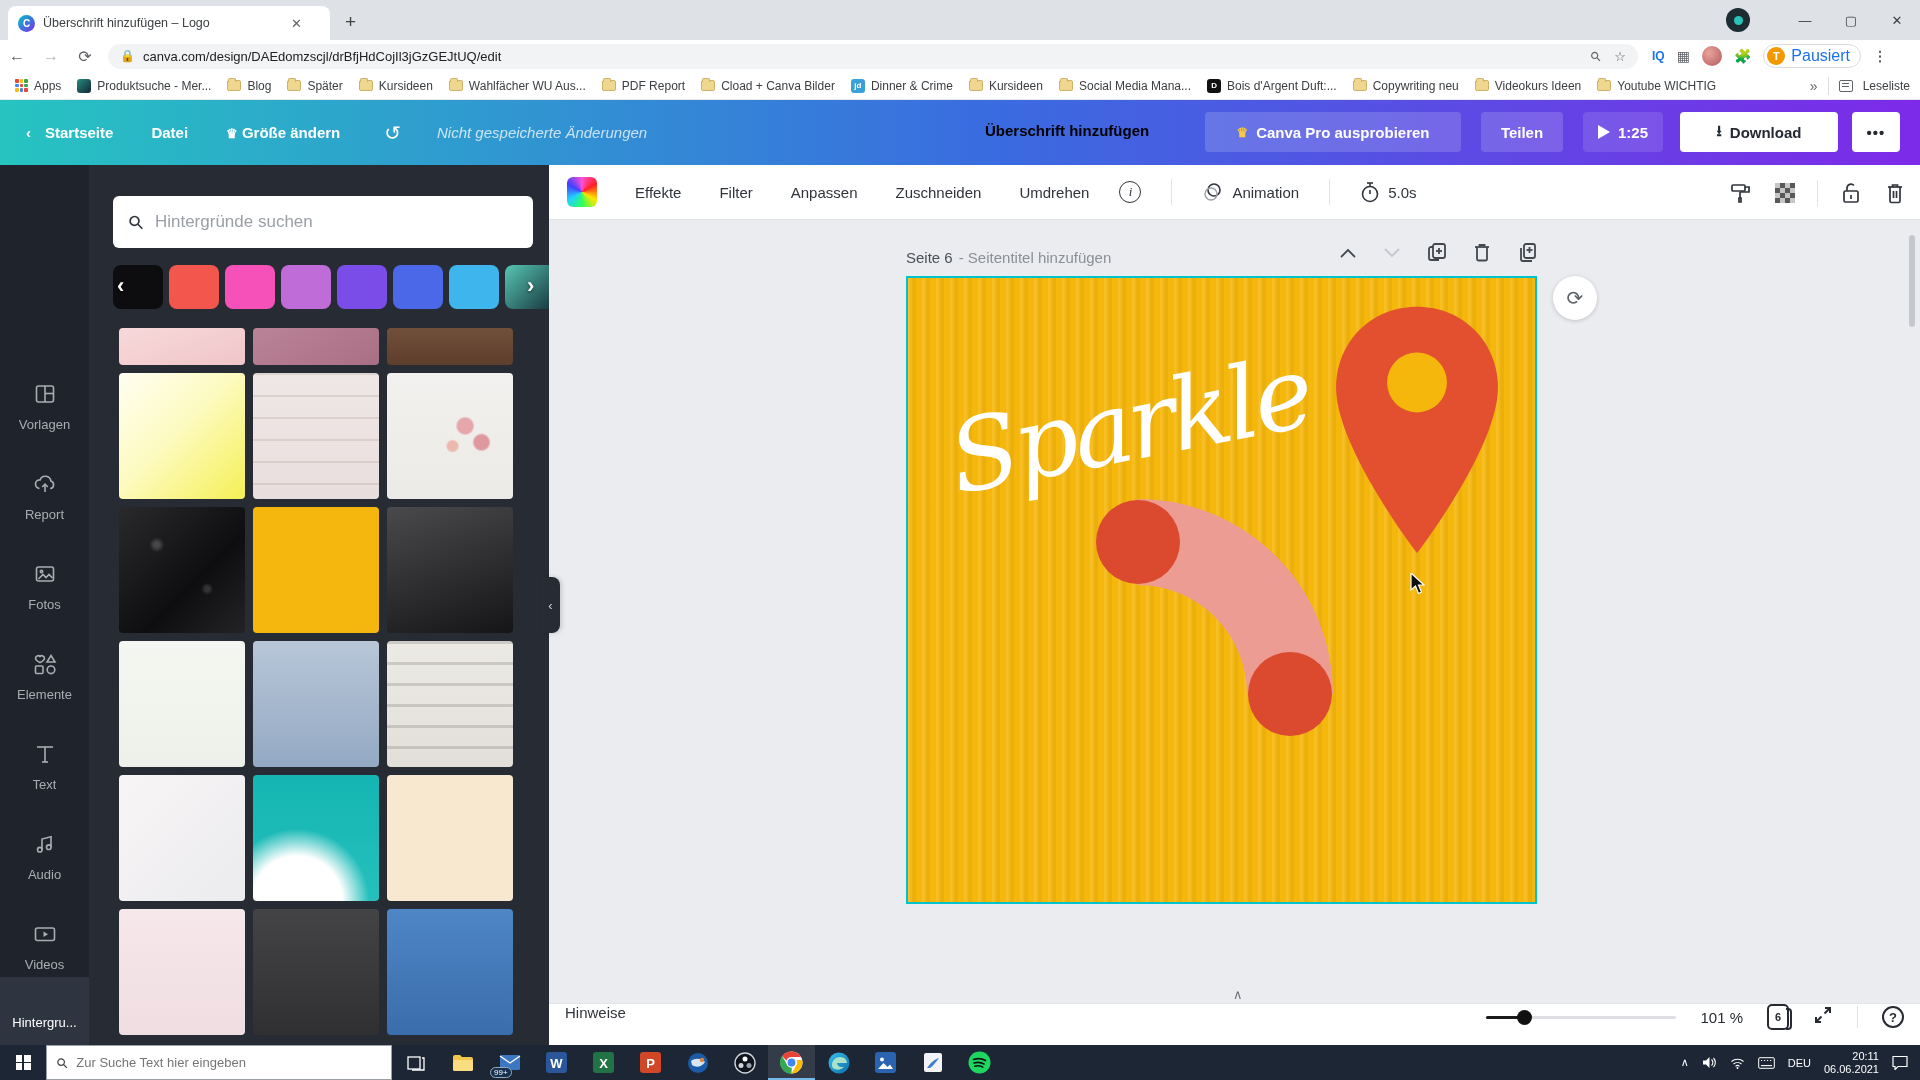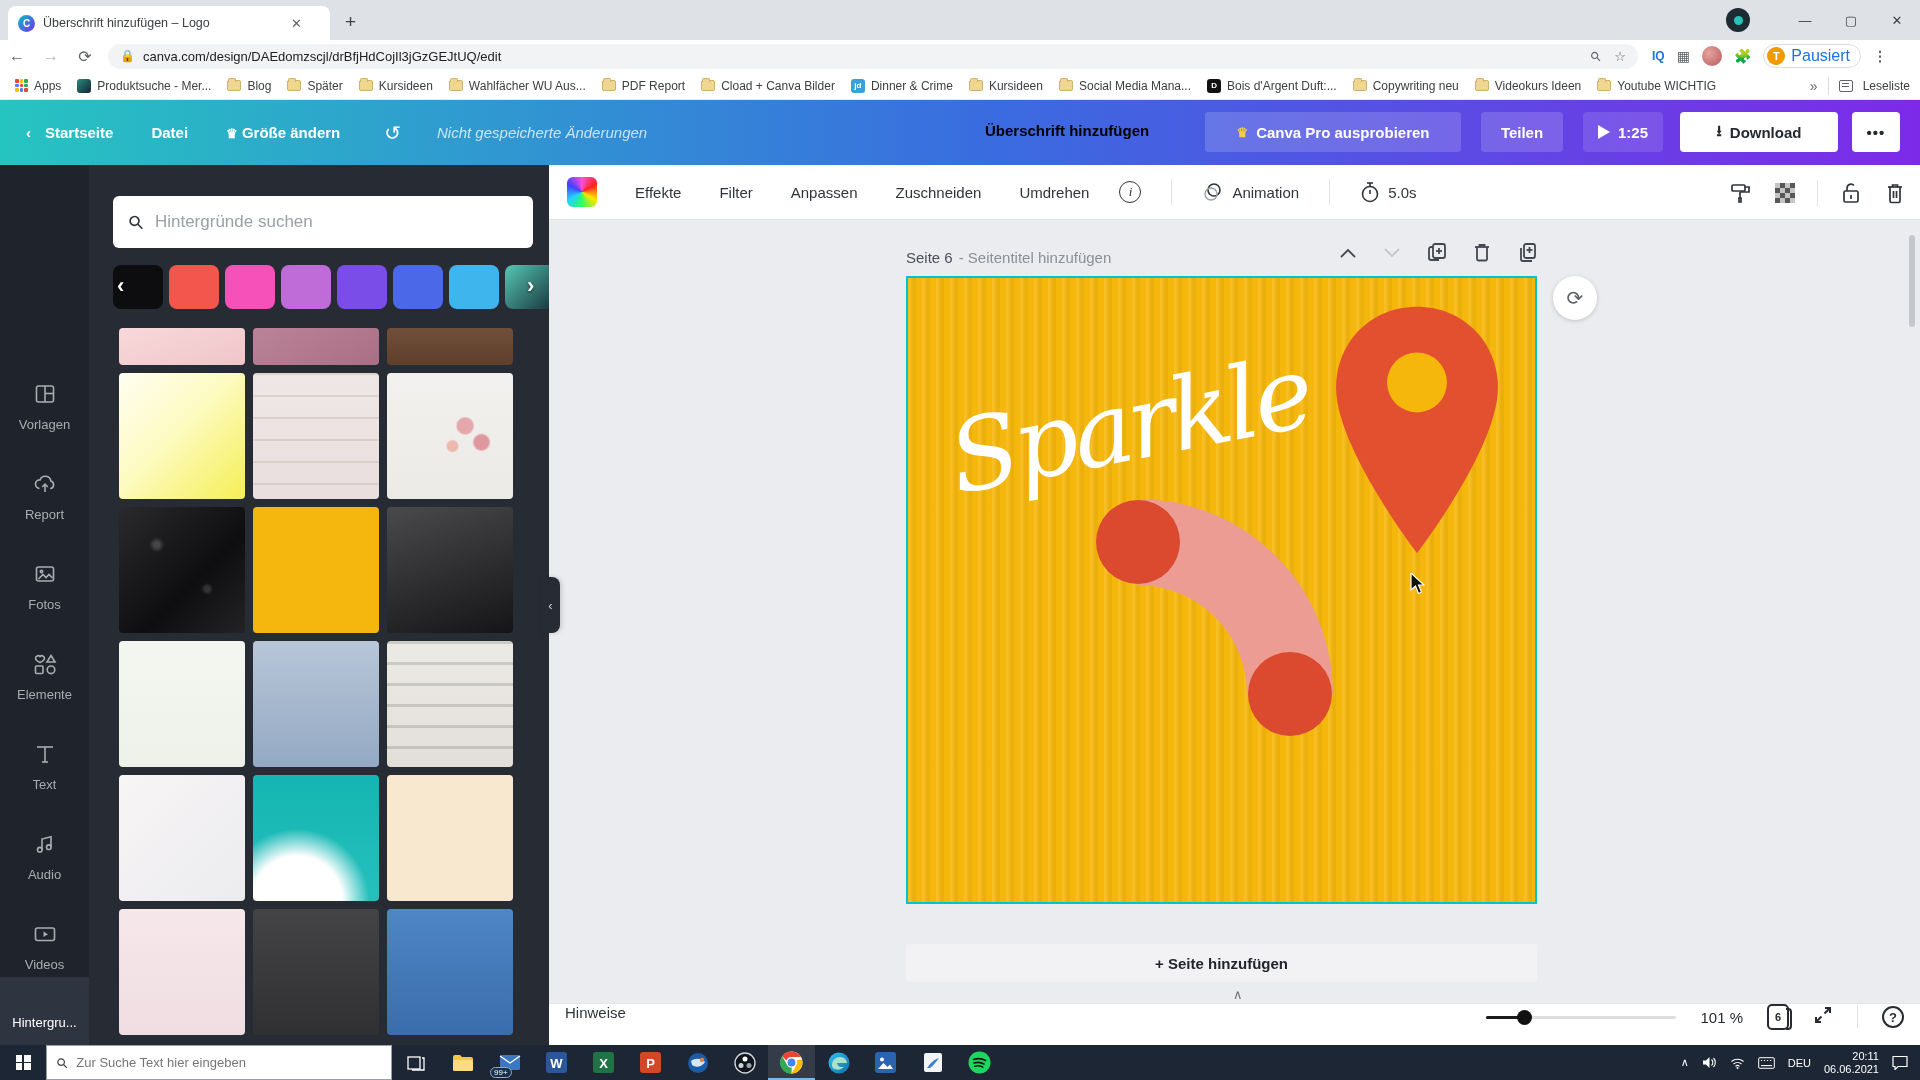--- a/index.html
+++ b/index.html
@@ -495,21 +495,20 @@
         <circle cx="50" cy="43" r="17" fill="#F6B70C"></circle>
       </svg>
       <div id="sparkle-text">Sparkle</div>
       <svg id="cursor" width="17" height="22" viewBox="0 0 17 22">
         <polygon points="1,0 1,17 5.5,13 8.5,20.5 11.5,19 8.5,12 14,12" fill="#111" stroke="#fff" stroke-width="1.2"></polygon>
       </svg>
     </div>
 
     <div id="sync-btn">⟳</div>
     <div id="vscroll"></div>
-    <div id="add-page">+ Seite hinzufügen</div>
     <div id="chev-up">∧</div>
 
     <div id="statusbar">
       <span id="sb-notes">Hinweise</span>
       <div id="sb-right">
         <div id="zoom-slider">
             <div class="fill"></div>
             <div class="thumb"></div>
           </div>
         <span id="sb-zoom">101 %</span>

